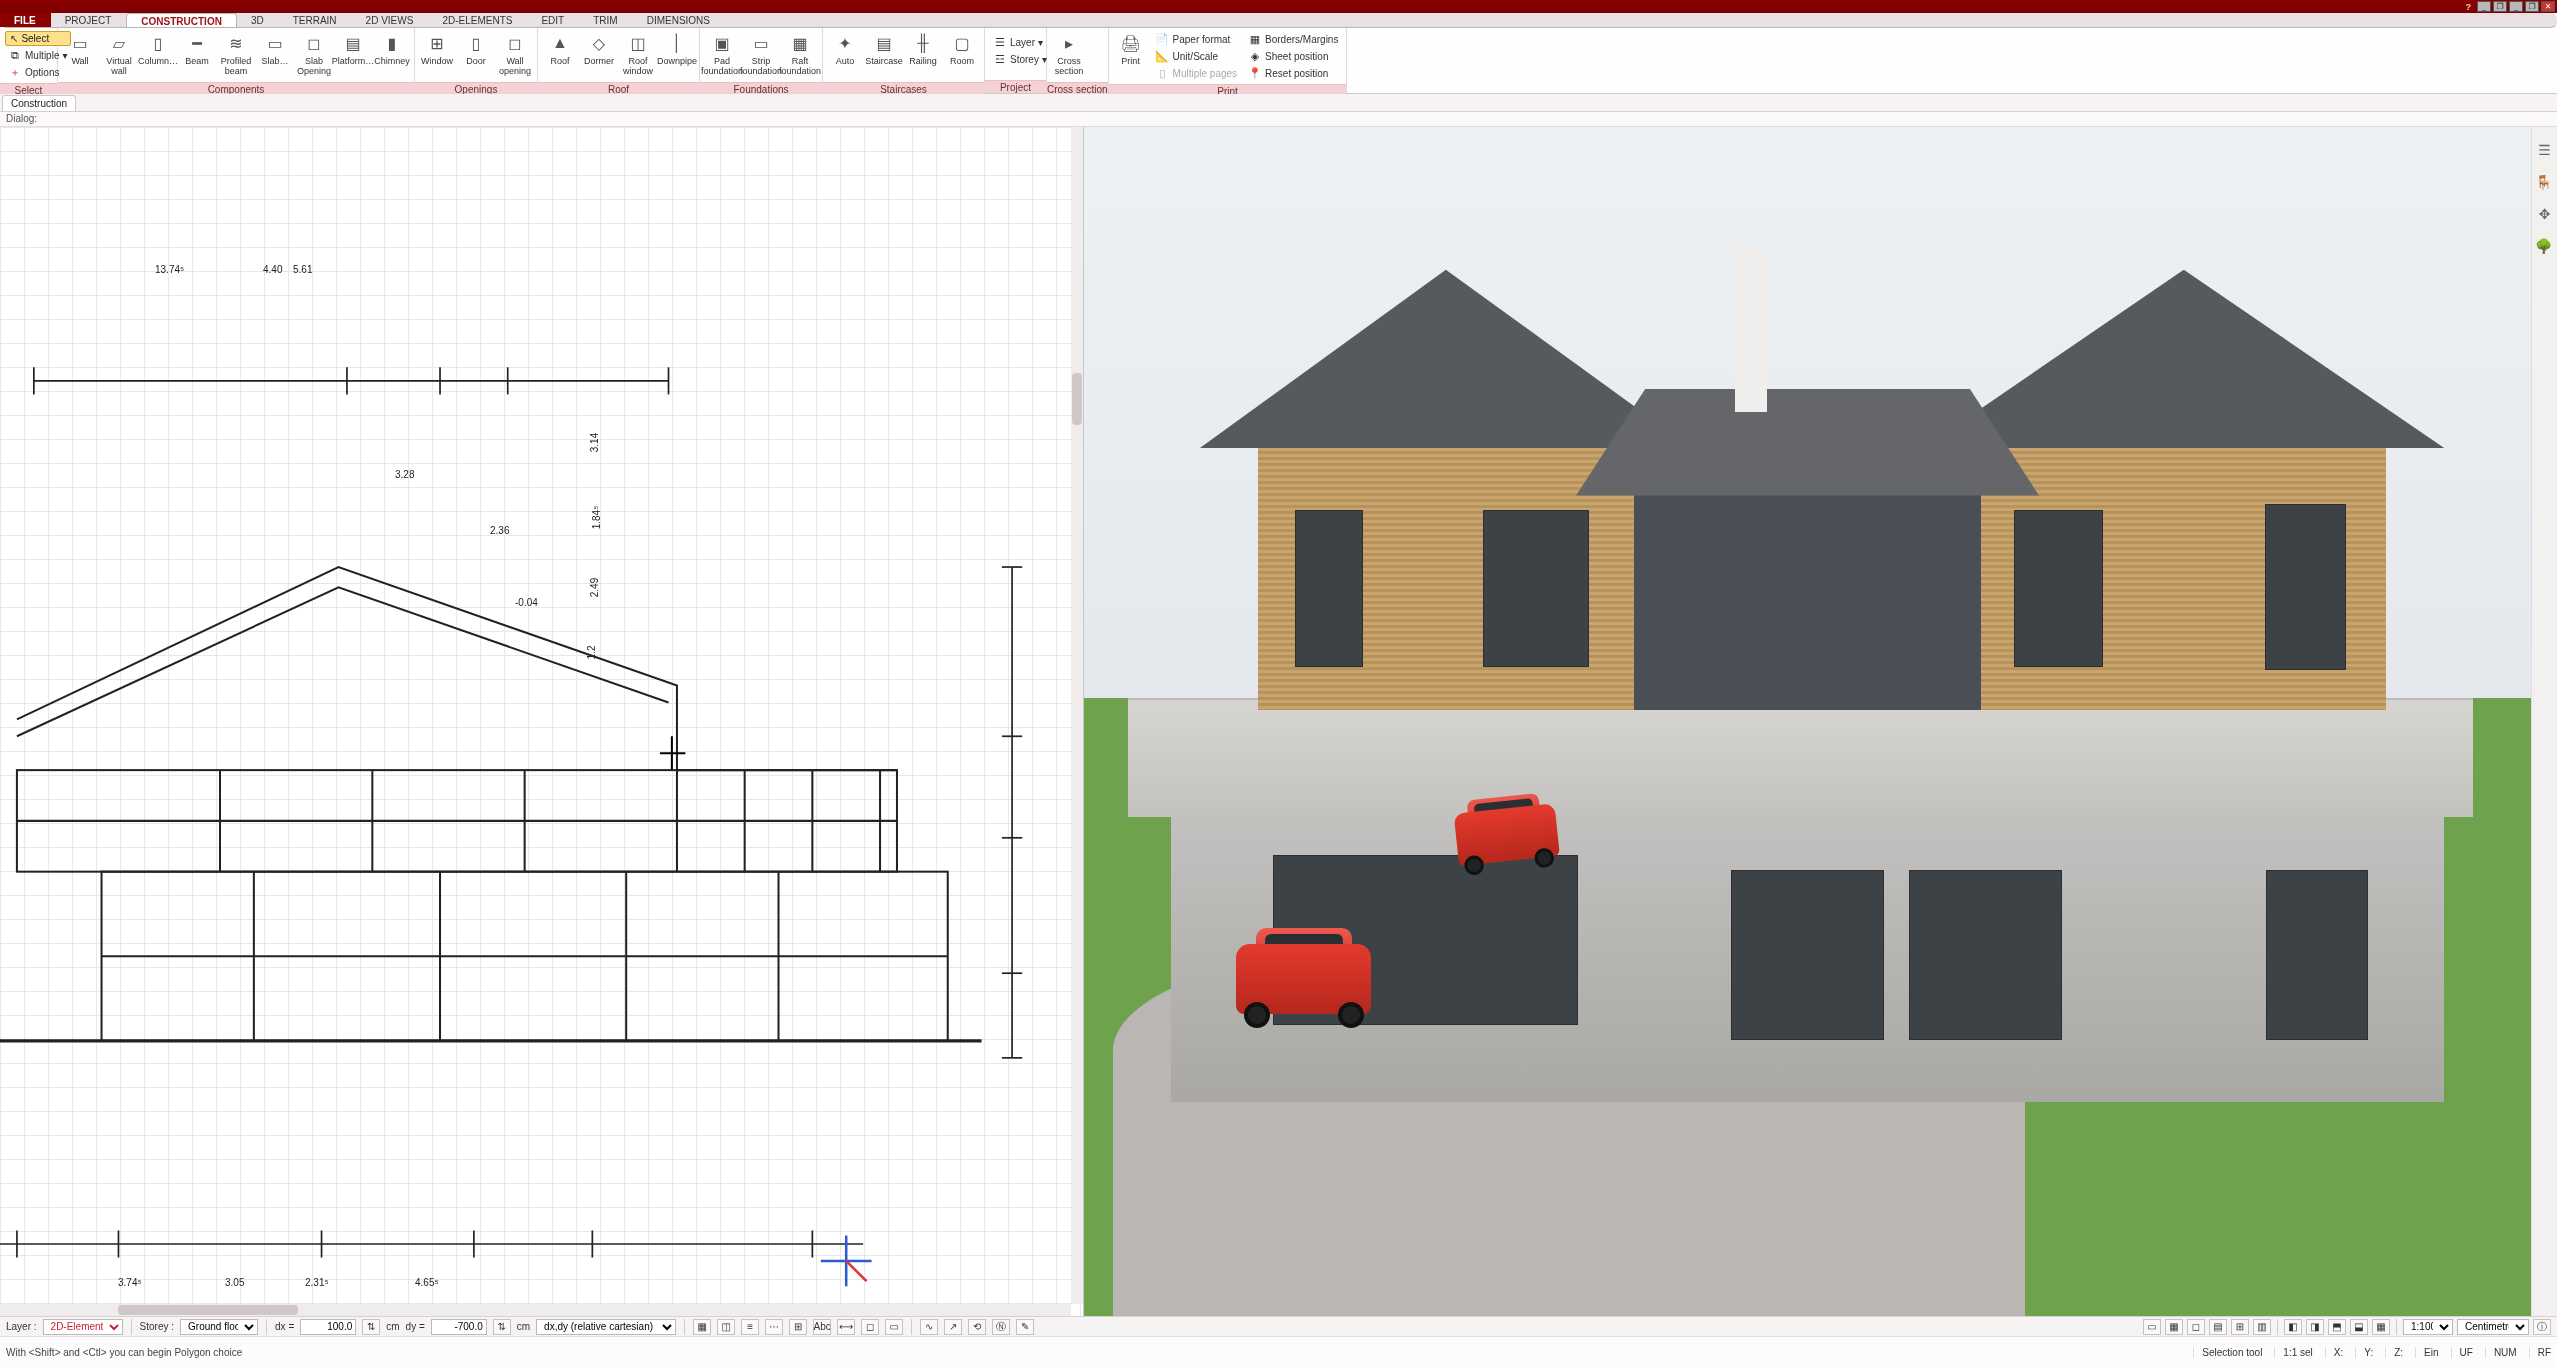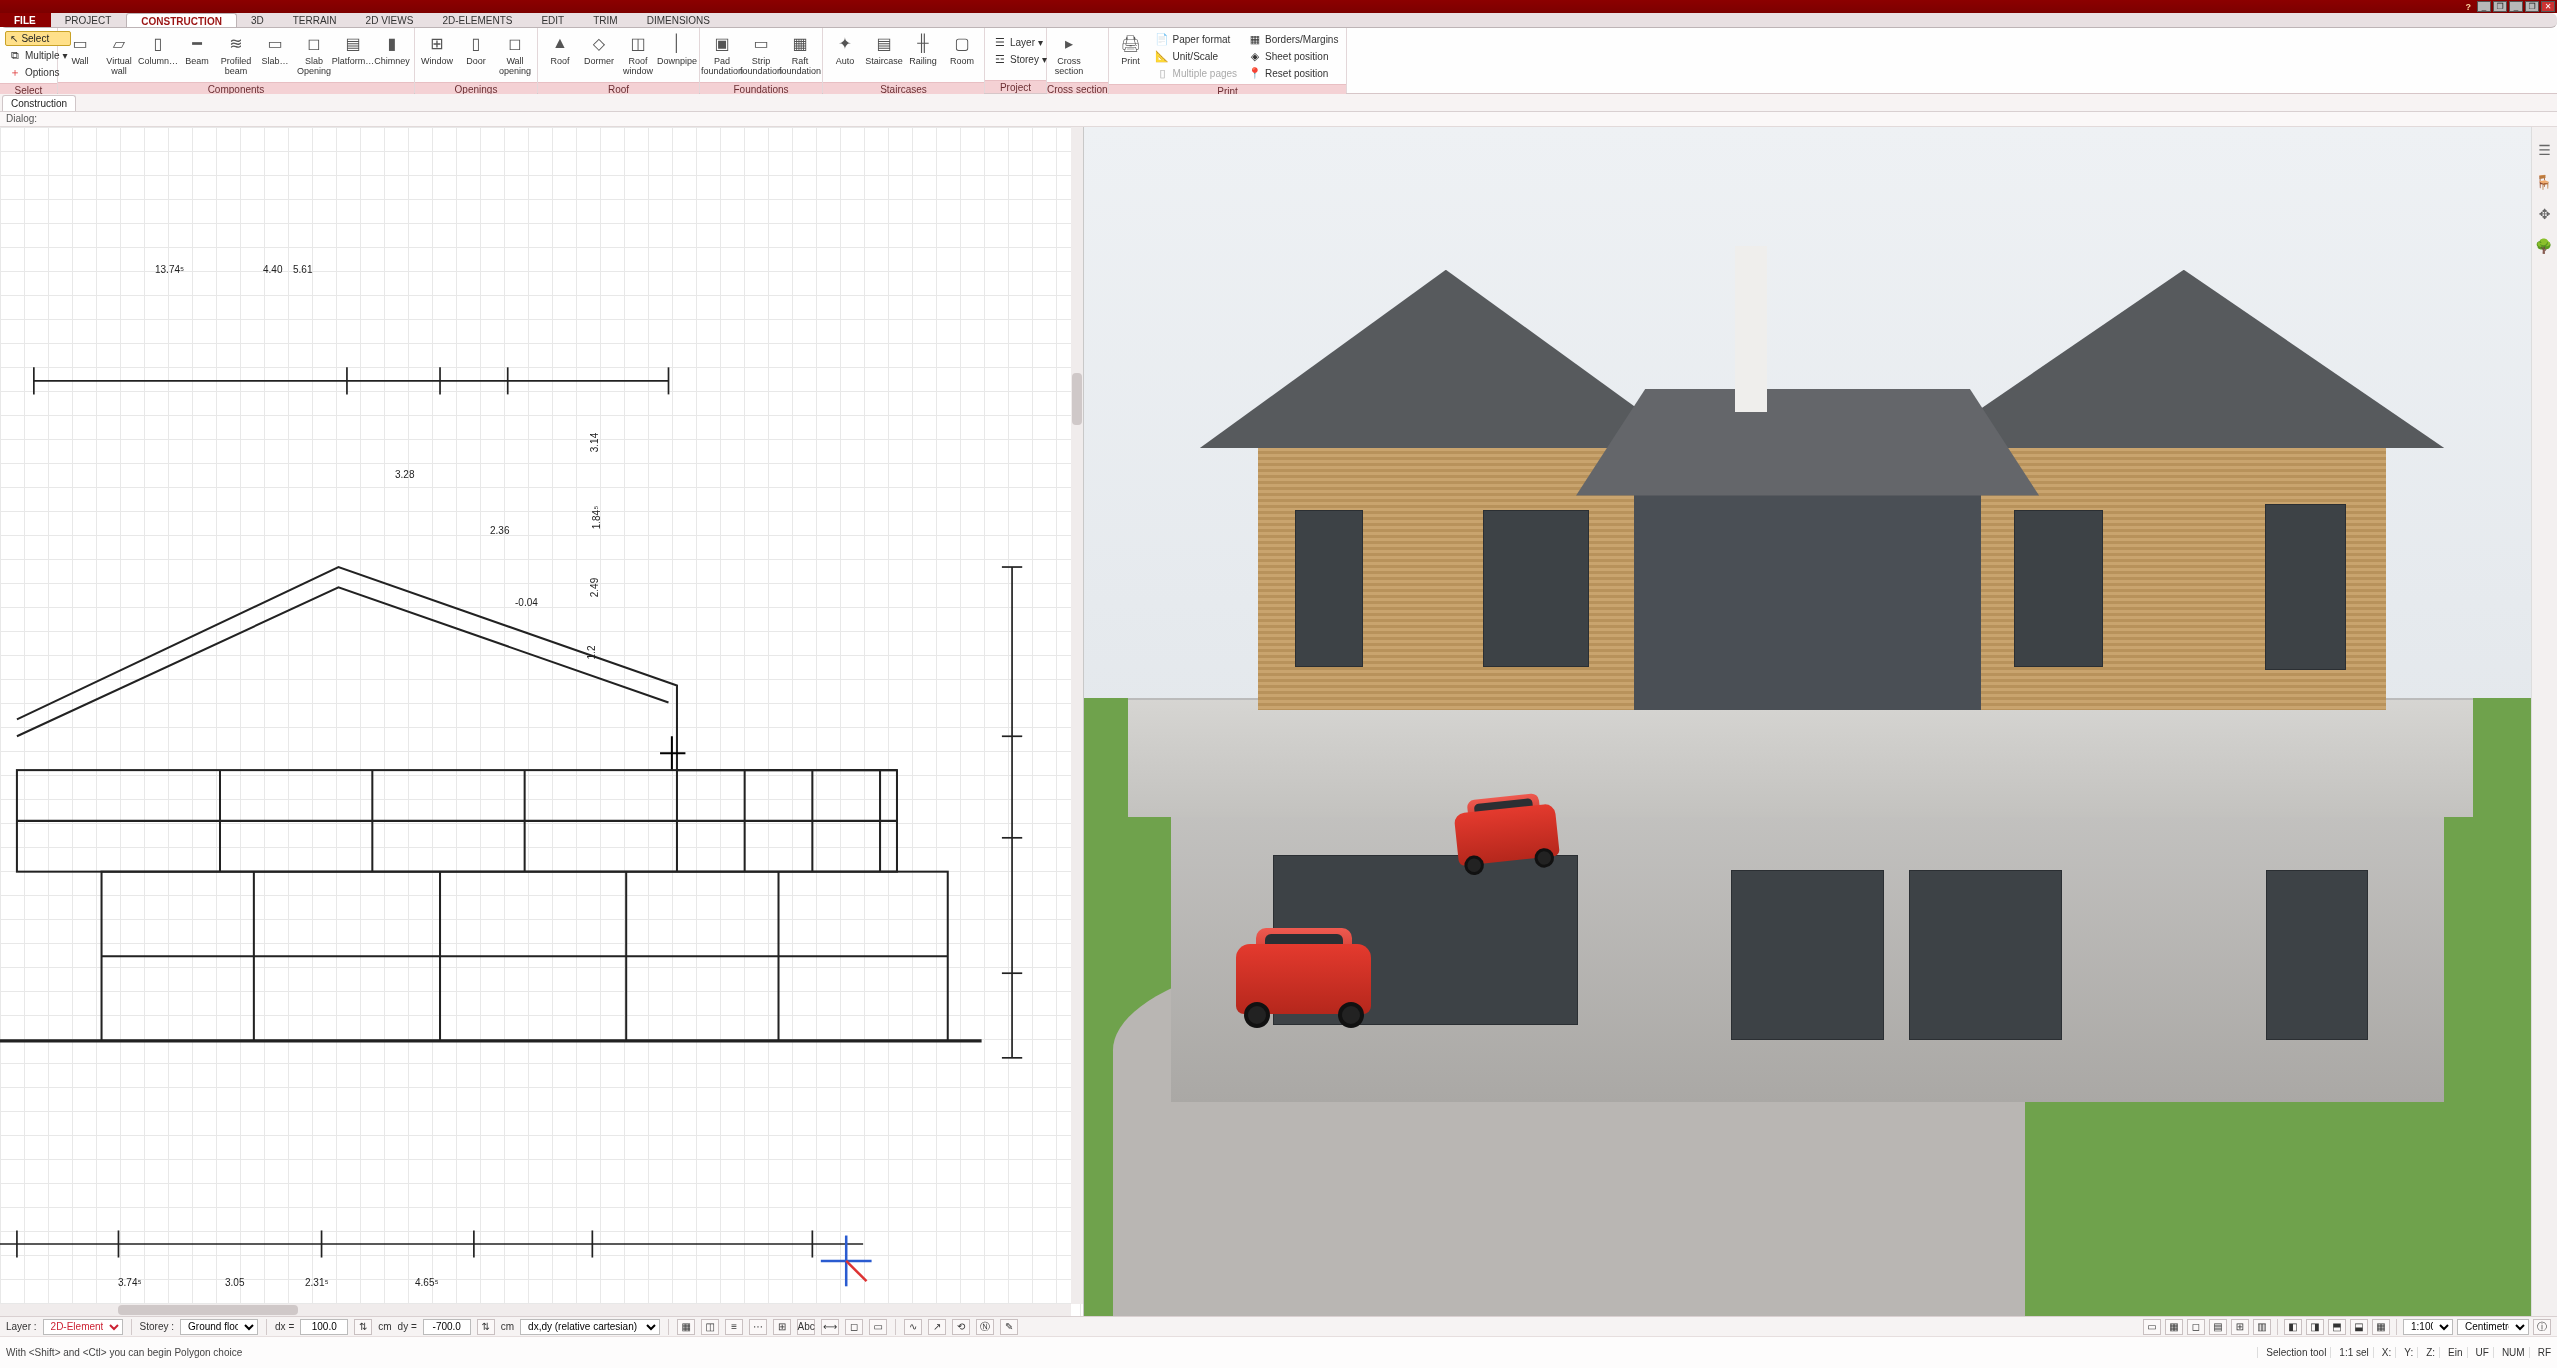--- a/index.html
+++ b/index.html
@@ -75,27 +75,27 @@
 .car { position: absolute; width: 150px; height: 100px; }
 .car .body { position: absolute; inset: 20% 5% 10% 5%; background: linear-gradient(#e43a2e,#b5271c); border-radius: 14px 14px 8px 8px; }
 .car .cab { position: absolute; left: 18%; right: 18%; top: 4%; height: 32%; background: linear-gradient(#ef5a50,#c93a30); border-radius: 10px 10px 4px 4px; }
 .car .glass { position: absolute; left: 24%; right: 24%; top: 10%; height: 18%; background: #2b2f33; border-radius: 6px; }
 .car .wheel { position: absolute; bottom: -4px; width: 26px; height: 26px; background: #222; border-radius: 50%; border: 4px solid #111; }
 .car .wheel.l { left: 10%; } .car .wheel.r { right: 10%; }
 
 
 .propbar { height: 20px; background: #f6f3f3; border-top: 1px solid #d9d0d1; display: flex; align-items: center; padding: 0 6px; gap: 6px; font-size: 10px; color: #333; }
 .propbar select, .propbar input { font-size: 10px; height: 16px; border: 1px solid #bbb; background: #fff; padding: 0 3px; }
-.propbar input { width: 48px; text-align: center; }
+.propbar input { width: 56px; text-align: right; }
 .propbar .sep { width: 1px; height: 16px; background: #d2c9ca; margin: 0 2px; }
 .propbar .tool { width: 18px; height: 16px; border: 1px solid #c9c0c1; background: #fbf8f8; display: inline-flex; align-items: center; justify-content: center; font-size: 10px; cursor: pointer; }
 .propbar .right { margin-left: auto; display: flex; align-items: center; gap: 4px; }
 
 .hintbar { height: 32px; background: #fdfcfc; border-top: 1px solid #e6dede; display: flex; align-items: center; padding: 0 6px; font-size: 10px; color: #444; }
-.hintbar .rstat { margin-left: auto; display: flex; gap: 4px; color: #333; }
+.hintbar .rstat { margin-left: auto; display: flex; gap: 12px; color: #333; }
 .hintbar .rstat span { border-left: 1px solid #ddd; padding-left: 8px; }
 </style>
 </head>
 <body>
 
 <div class="titlebar">
   <span class="help">?</span>
   <span class="tb-btn">_</span>
   <span class="tb-btn">❐</span>
   <span class="tb-btn">_</span>

